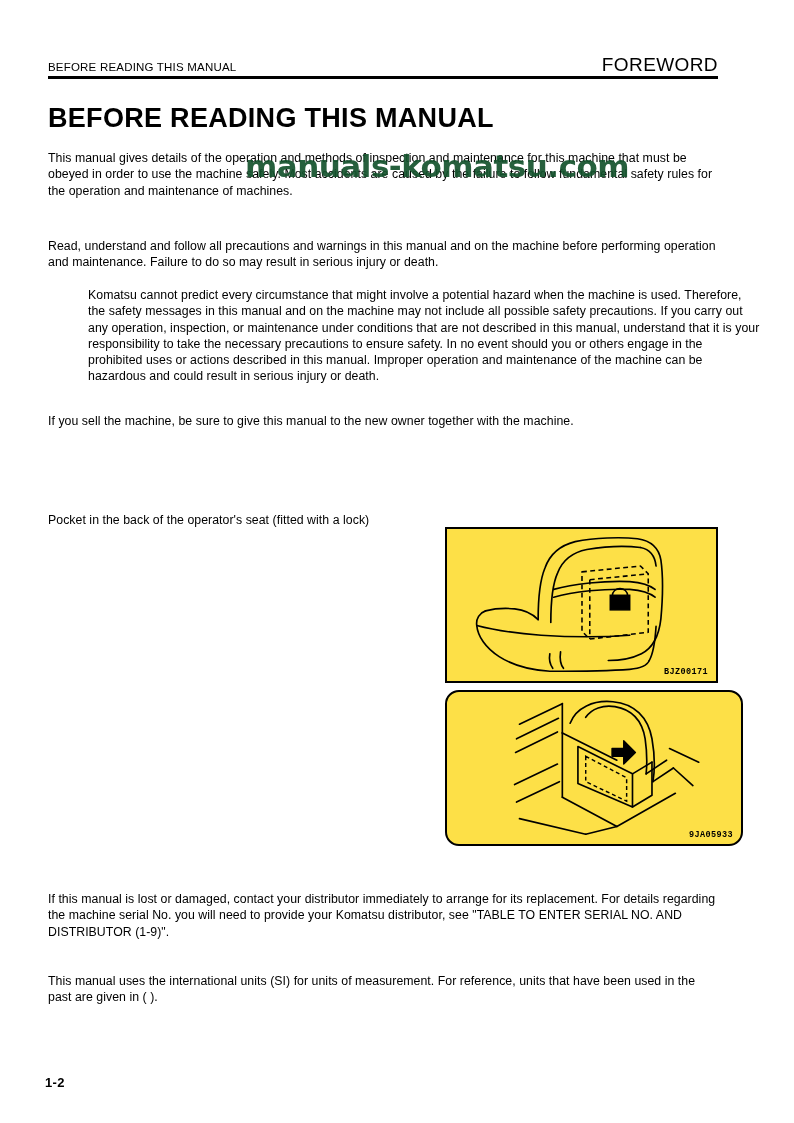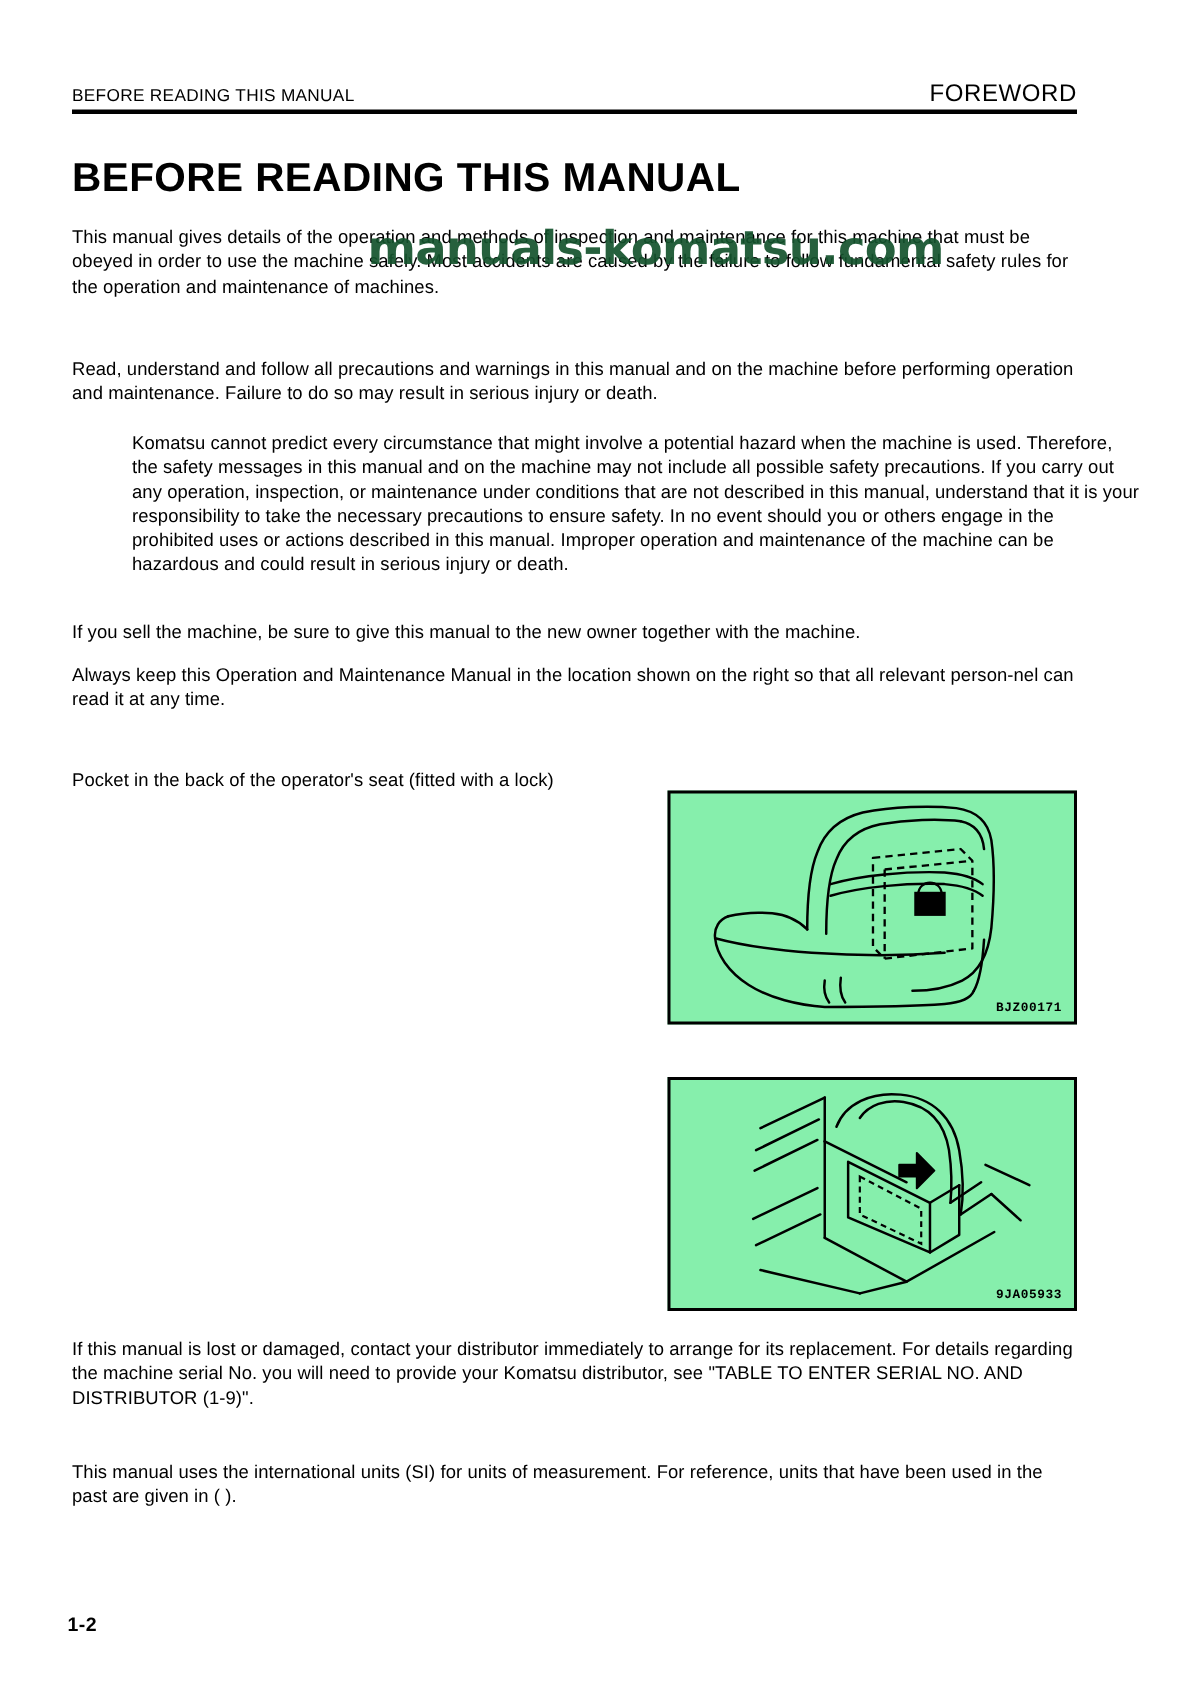--- a/index.html
+++ b/index.html
@@ -32,21 +32,21 @@
     border-bottom: 3px solid #000;
     padding-bottom: 2px;
   }
   .header-left {
     font-size: 11.5px;
     letter-spacing: 0.2px;
     line-height: 1.1;
     white-space: nowrap;
   }
   .header-right {
-    font-size: 16px;
+    font-size: 19px;
     letter-spacing: 0.4px;
     line-height: 1;
     white-space: nowrap;
     text-align: right;
   }
 
   
   .page-title {
     position: absolute;
     left: 48px;
@@ -87,25 +87,25 @@
   }
   .remark-title {
     font-weight: bold;
     letter-spacing: 0.3px;
   }
 
   
   .figure {
     position: absolute;
     border: 2px solid #000;
-    background: #86efac;
+    background: #fde047;
     box-sizing: border-box;
   }
   .fig1 { left: 445px; top: 527px; width: 273px; height: 156px; }
-  .fig2 { left: 445px; top: 718px; width: 273px; height: 156px; }
+  .fig2 { left: 445px; top: 690px; width: 298px; height: 156px; border-radius: 14px; }
   .figure svg { display: block; width: 100%; height: 100%; }
   .fig-code {
     position: absolute;
     right: 8px;
     bottom: 4px;
     font-size: 8.5px;
     font-family: "Liberation Mono", monospace;
     letter-spacing: 0.4px;
     font-weight: bold;
   }
@@ -148,21 +148,20 @@
   <h1 class="page-title">BEFORE READING THIS MANUAL</h1>
 
   <div class="para p1">This manual gives details of the operation and methods of inspection and maintenance for this machine that must be obeyed in order to use the machine safely. Most accidents are caused by the failure to follow fundamental safety rules for the operation and maintenance of machines.</div>
 
   <div class="para p2">Read, understand and follow all precautions and warnings in this manual and on the machine before performing operation and maintenance. Failure to do so may result in serious injury or death.</div>
 
   <div class="para p3">Komatsu cannot predict every circumstance that might involve a potential hazard when the machine is used. Therefore, the safety messages in this manual and on the machine may not include all possible safety precautions. If you carry out any operation, inspection, or maintenance under conditions that are not described in this manual, understand that it is your responsibility to take the necessary precautions to ensure safety. In no event should you or others engage in the prohibited uses or actions described in this manual. Improper operation and maintenance of the machine can be hazardous and could result in serious injury or death.</div>
 
   <div class="para p4">If you sell the machine, be sure to give this manual to the new owner together with the machine.</div>
 
-  <div class="para p5">Always keep this Operation and Maintenance Manual in the location shown on the right so that all relevant person-nel can read it at any time.</div>
 
 
   <div class="para p7">Pocket in the back of the operator's seat (fitted with a lock)</div>
 
   <div class="figure fig1">
     <svg viewBox="0 0 273 156" xmlns="http://www.w3.org/2000/svg">
       <g fill="none" stroke="#000" stroke-width="1.7" stroke-linejoin="round" stroke-linecap="round">
 
         <path d="M38 84 C32 86 28 92 29 99 C30 110 38 122 52 131 C66 140 86 145 104 146
                  C128 146 160 146 186 144 C198 143 204 140 206 135"></path>

